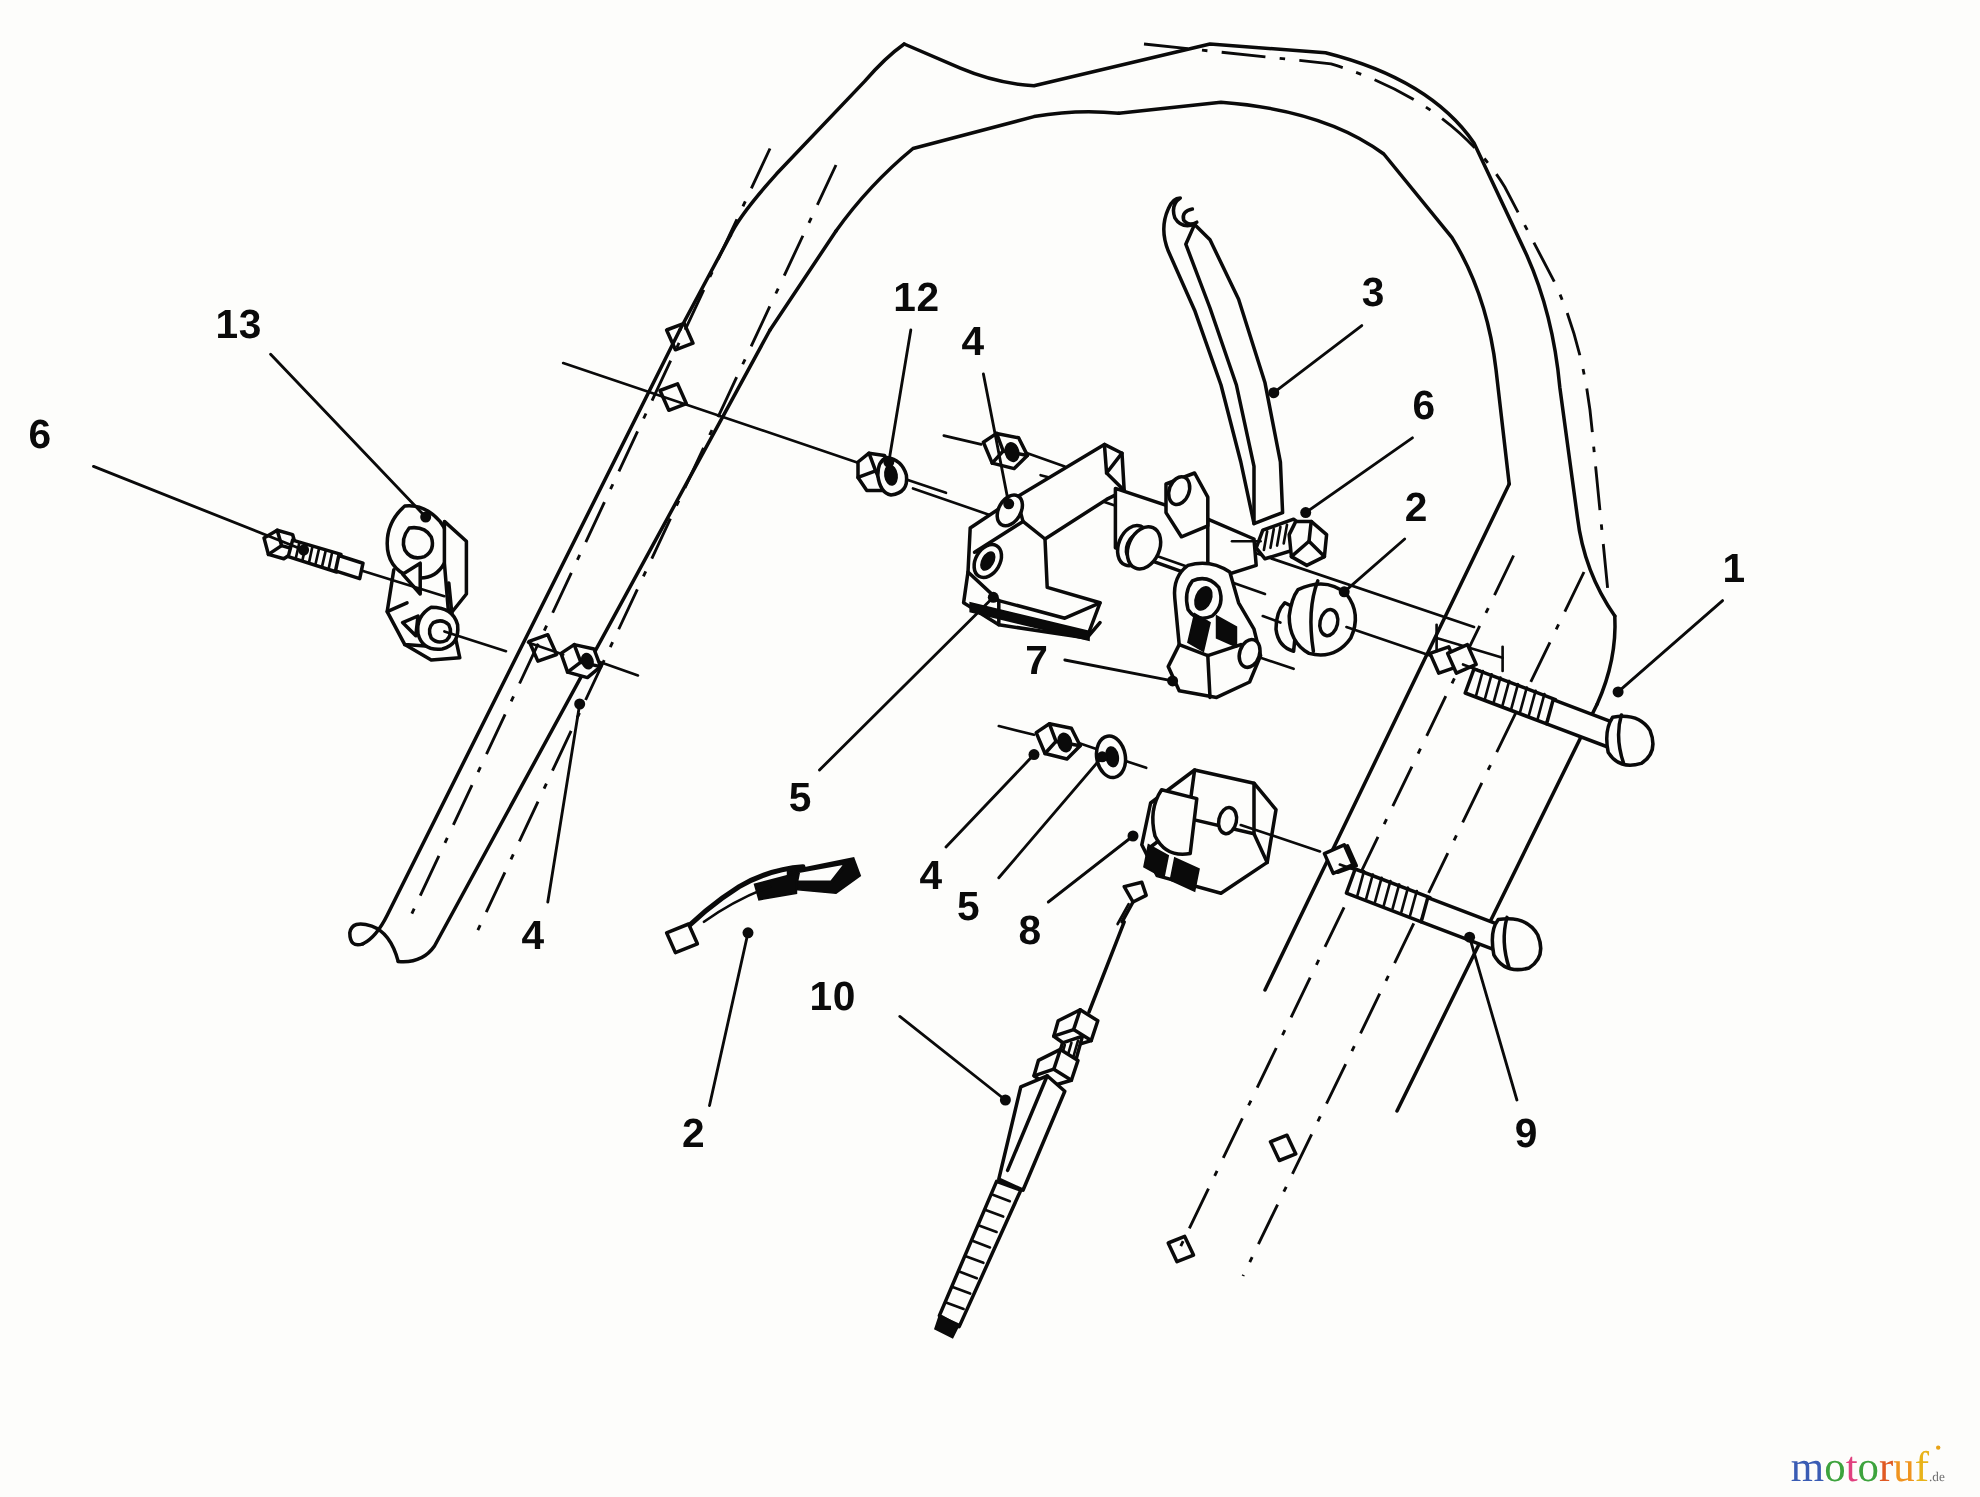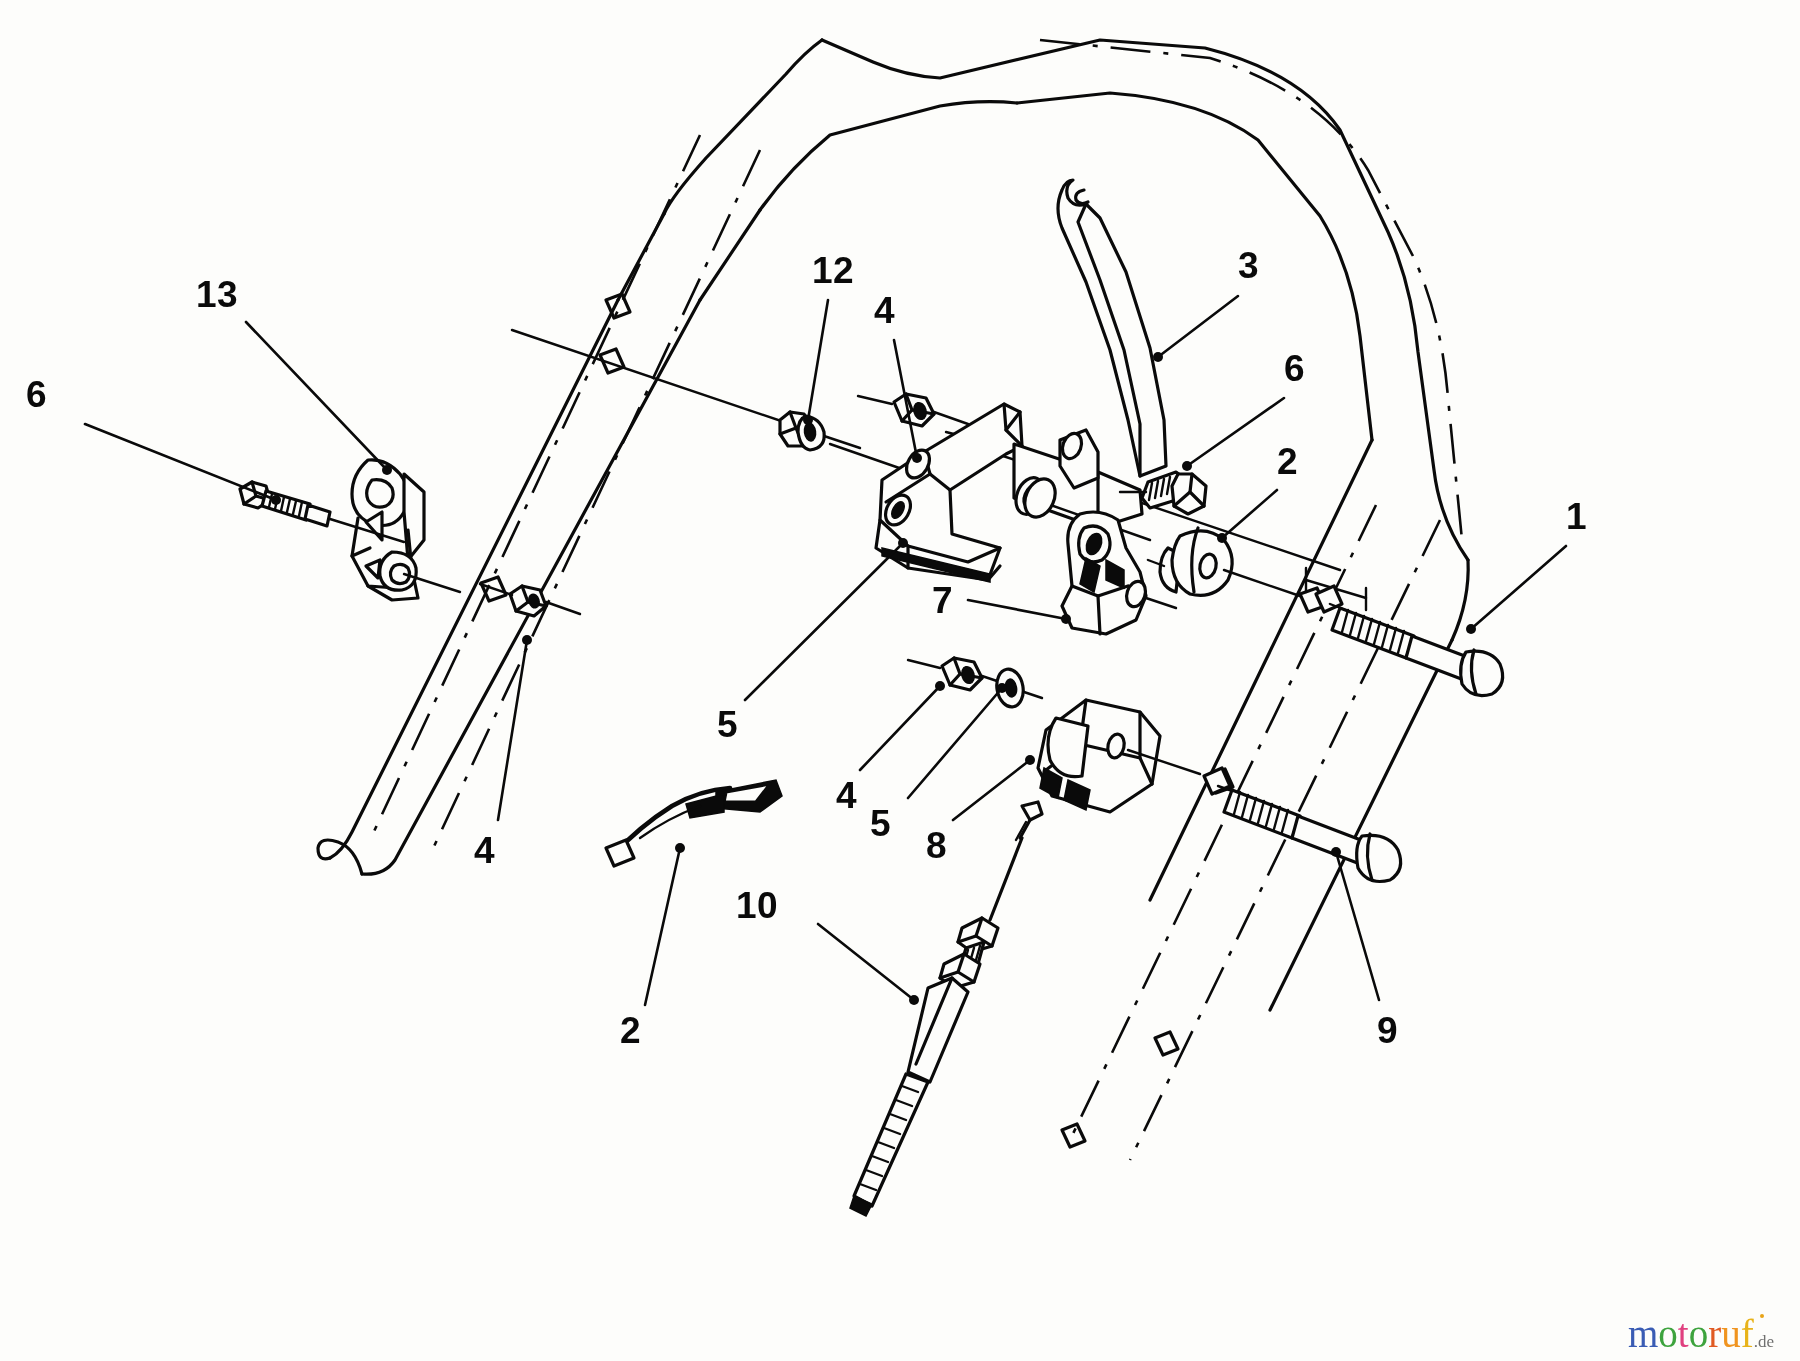--- a/index.html
+++ b/index.html
@@ -42,21 +42,21 @@
     width: 166px;
     height: 44px;
     font-family: "Liberation Serif", serif;
     font-size: 39px;
     line-height: 44px;
     white-space: nowrap;
     user-select: none;
   }
   #watermark .wm-l { font-weight: 400; }
   #watermark .wm-tld {
-    font-size: 17px;
+    font-size: 12px;
     color: #6f6f6f;
     vertical-align: baseline;
   }
   #watermark .wm-dot {
     position: absolute;
     right: 30px;
     top: 2px;
     width: 4px;
     height: 4px;
     background: #e8a317;

